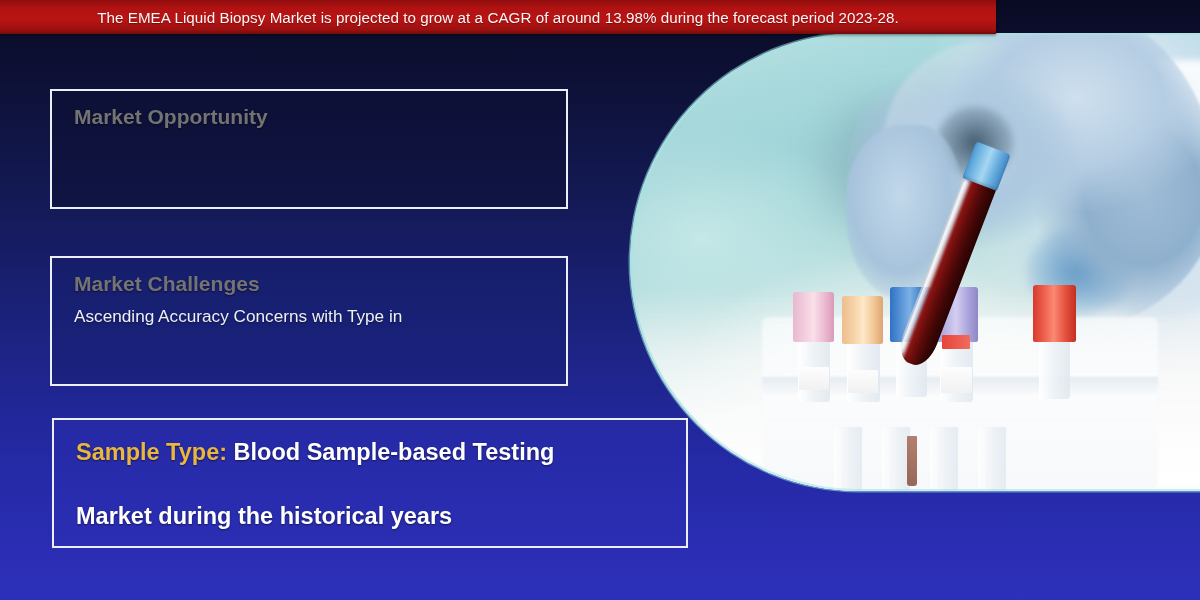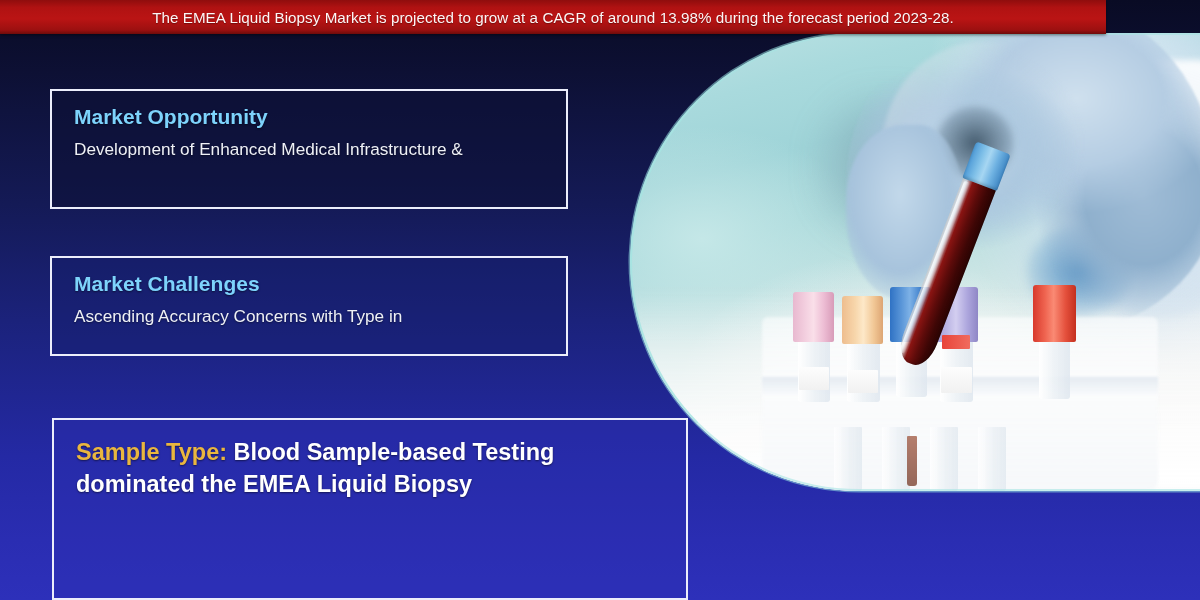--- a/index.html
+++ b/index.html
@@ -34,21 +34,21 @@
         #1c2380 56%,
         #2429a4 76%,
         #2a2db2 90%,
         #2d30ba 100%);
   }
 
   
   #banner {
     position: absolute;
     left: 0; top: 0;
-    width: 1106px;
+    width: 996px;
     height: 34px;
     background: linear-gradient(to bottom, #8f0d0d 0%, #b01212 22%, #ba1414 55%, #9c1010 88%, #6d0b0b 100%);
     display: flex;
     align-items: center;
     justify-content: center;
     z-index: 40;
     box-shadow: 0 1px 3px rgba(0,0,0,0.5);
     text-align: center;
   }
   #banner-text {
@@ -274,33 +274,33 @@
     z-index: 25;
   }
   #card-opportunity {
     left: 50px; top: 89px;
     width: 518px; height: 120px;
     background: rgba(12,16,52,0.55);
     padding: 15px 22px 0 22px;
   }
   #card-challenges {
     left: 50px; top: 256px;
-    width: 518px; height: 100px;
+    width: 518px; height: 130px;
     background: rgba(22,30,110,0.42);
     padding: 15px 22px 0 22px;
   }
   #card-sample {
     left: 52px; top: 418px;
-    width: 636px; height: 182px;
+    width: 636px; height: 130px;
     background: rgba(44,48,180,0.38);
     padding: 17px 24px 8px 22px;
   }
 
   .card-title {
-    color: #7dd3fc;
+    color: #737373;
     font-size: 21px;
     font-weight: 700;
     line-height: 1.05;
     margin: 0 0 9px 0;
     text-shadow: 0 1px 2px rgba(0,0,0,0.5);
   }
   .card-body {
     color: #eef0f6;
     font-size: 17.2px;
     font-weight: 400;
@@ -388,31 +388,32 @@
     <div id="photo-ring"></div>
   </div>
 
   <div id="banner">
     <span id="banner-text">The EMEA Liquid Biopsy Market is projected to grow at a CAGR of around 13.98% during the forecast period 2023-28.</span>
   </div>
 
   <div class="card" id="card-opportunity">
     <p class="card-title">Market Opportunity</p>
     <p class="card-body">
-      <span>Development of Enhanced Medical Infrastructure &amp;</span><br>
+      <br>
     </p>
   </div>
 
   <div class="card" id="card-challenges">
     <p class="card-title">Market Challenges</p>
     <p class="card-body">
       <span>Ascending Accuracy Concerns with Type in</span><br>
     </p>
   </div>
 
   <div class="card" id="card-sample">
     <p id="sample-text">
       <span id="sample-label">Sample Type:</span><span> Blood Sample-based Testing</span><br>
-      <span>dominated the EMEA Liquid Biopsy</span><br>
+      <br>
+      <span>Market during the historical years</span>
     </p>
   </div>
 
 </div>
 
 </body></html>

